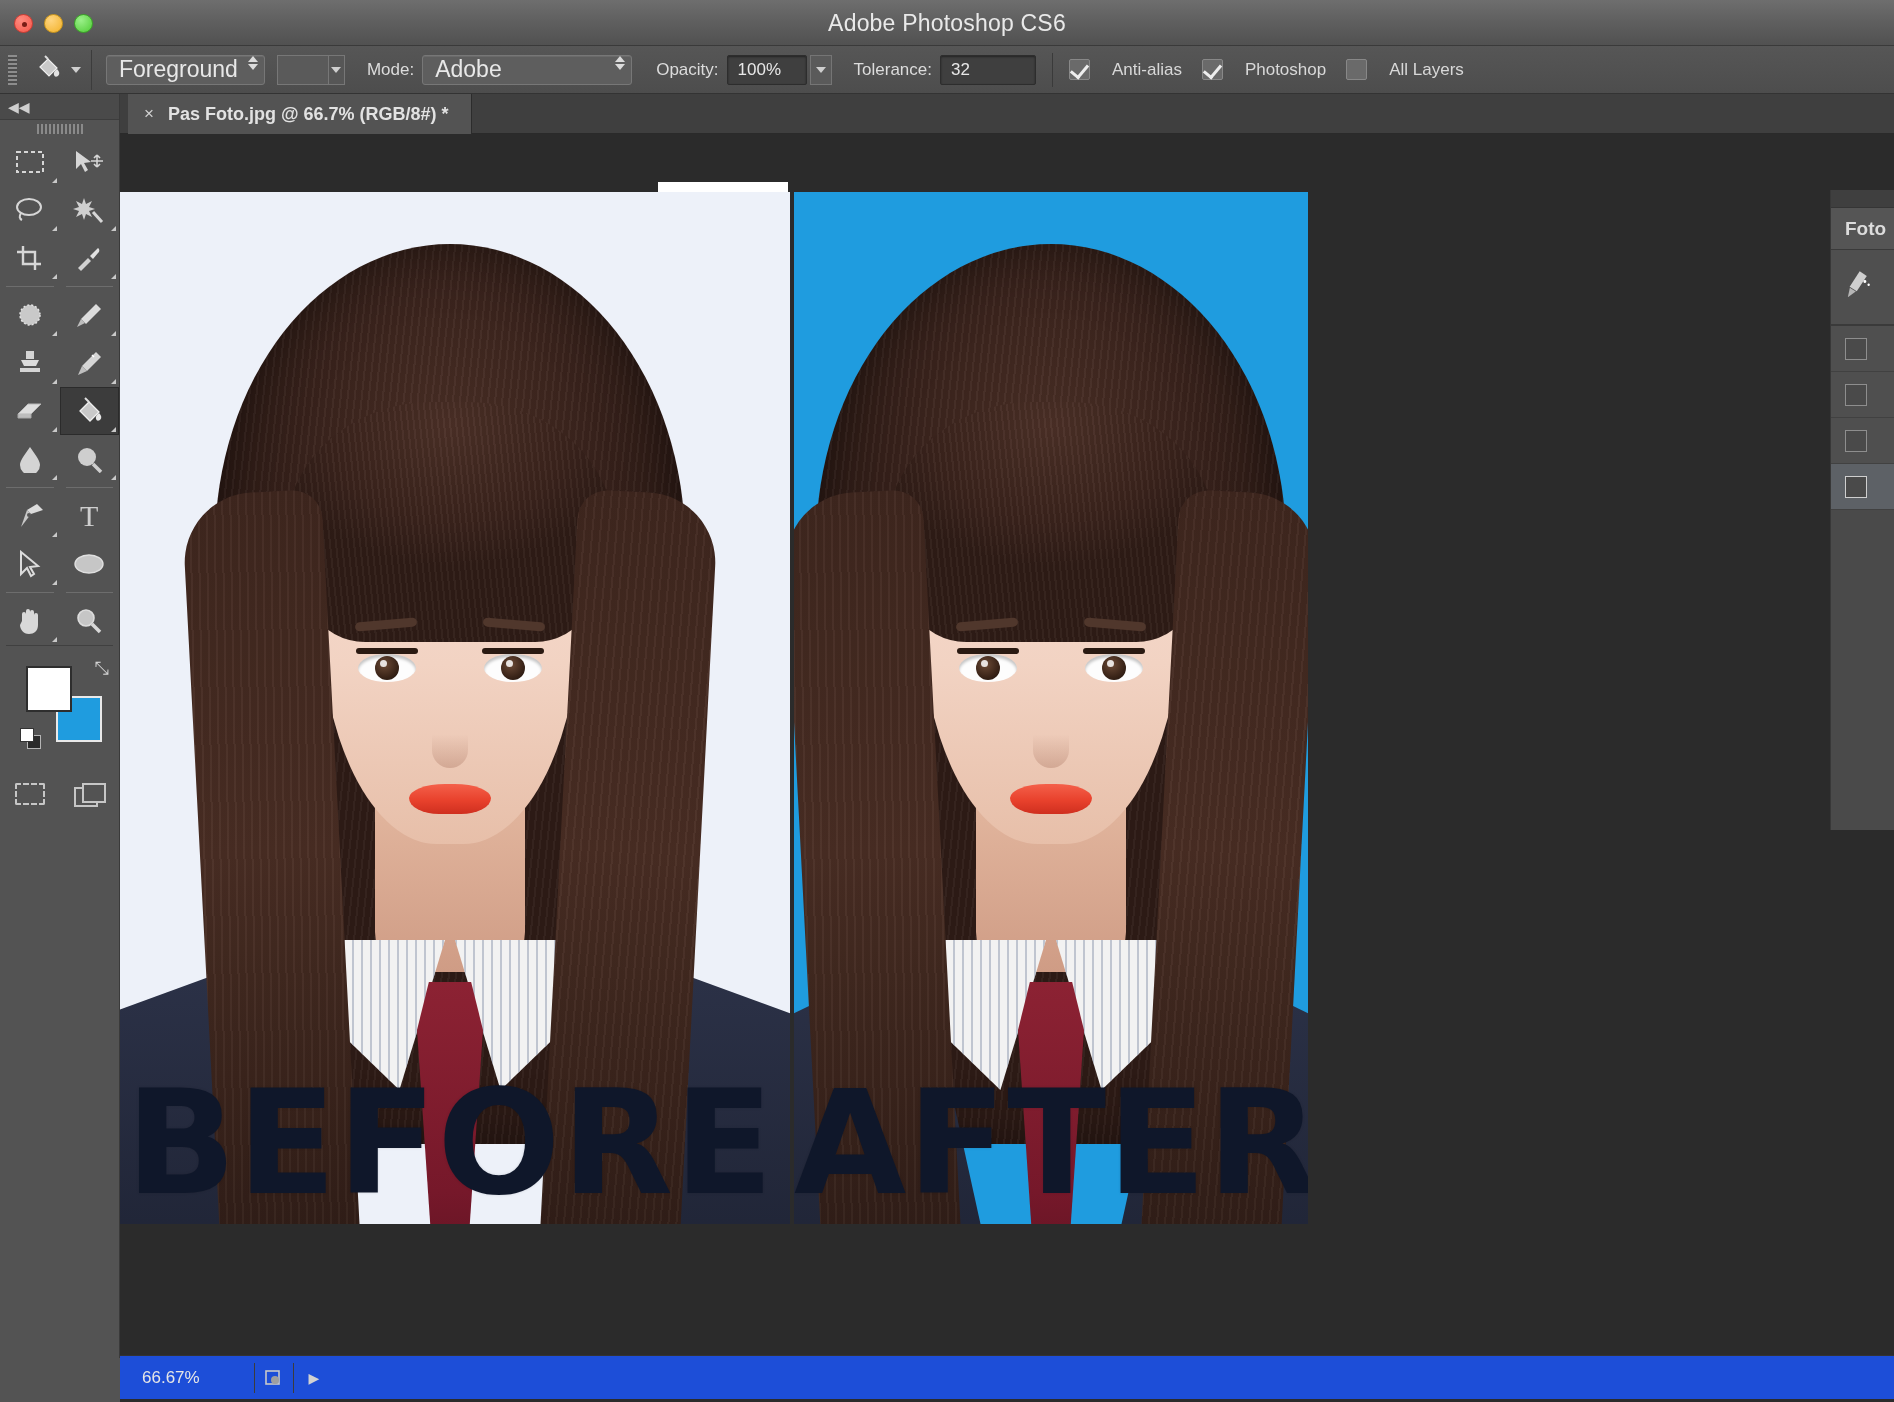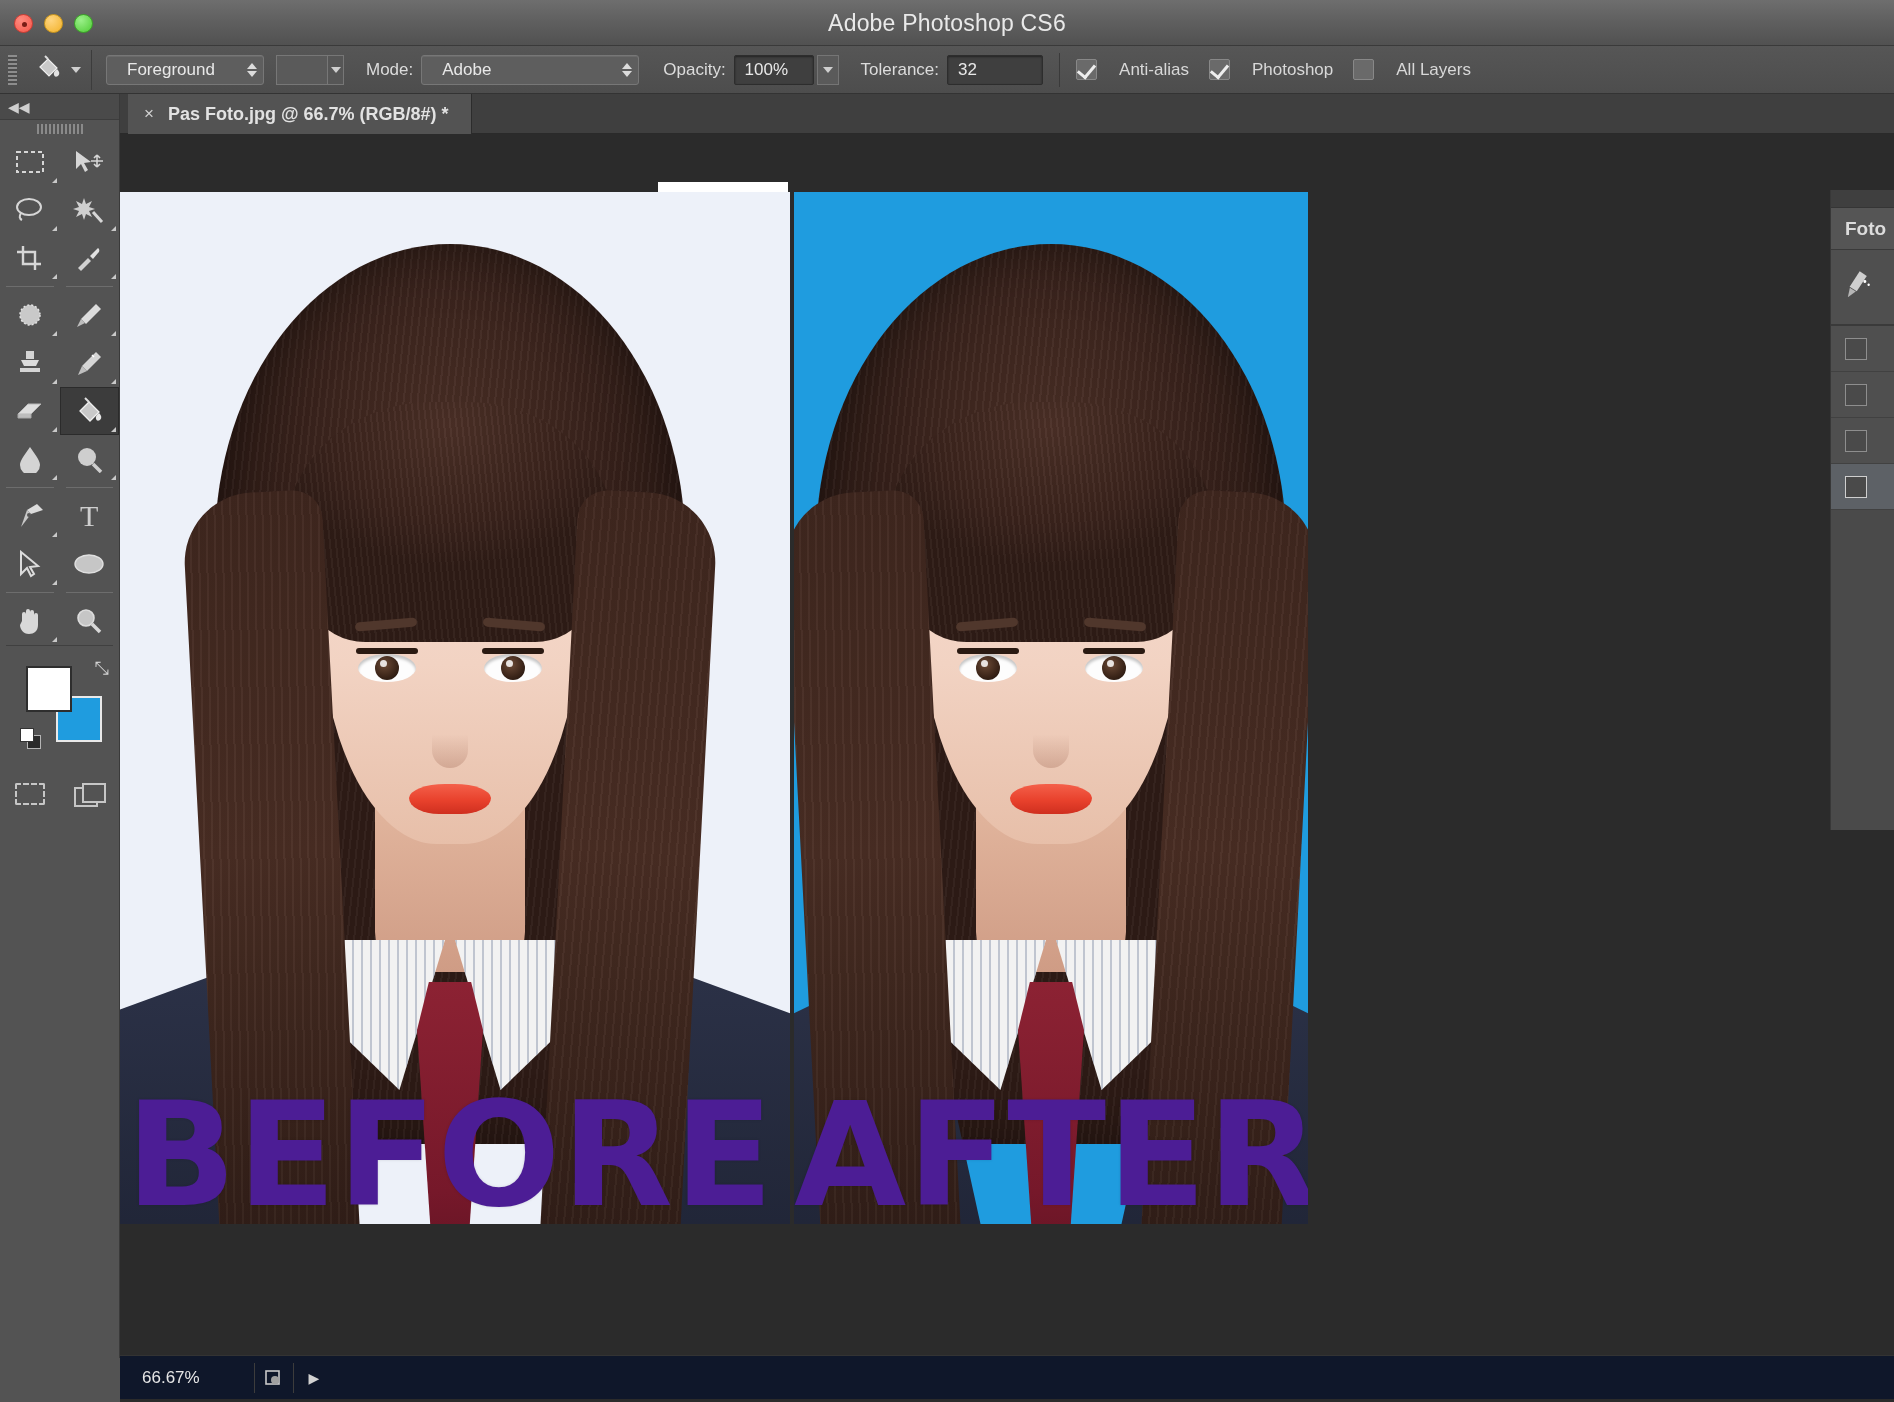--- a/index.html
+++ b/index.html
@@ -51,22 +51,22 @@
     display: flex; align-items: center; gap: 8px; padding: 0 10px 0 4px;
     border-right: 1px solid #3c3c3c; height: 40px; margin-right: 14px;
   }
   .bucket-glyph { font-size: 26px; color: #d0d0d0; line-height: 1; }
   .tiny-caret {
     width: 0; height: 0; border-left: 5px solid transparent;
     border-right: 5px solid transparent; border-top: 6px solid #cfcfcf;
   }
   .ps-select {
     background: #5e5e5e; border: 1px solid #777; border-radius: 3px;
-    color: #e8e8e8; font-size: 17px; height: 30px;
-    display: flex; align-items: center; padding: 0 6px 0 20px;
+    color: #e8e8e8; font-size: 23px; height: 30px;
+    display: flex; align-items: flex-start; padding: 0 6px 0 12px;
     box-shadow: inset 0 1px 0 rgba(255,255,255,.08);
   }
   .ps-select .lbl { min-width: 110px; }
   .spin {
     display: inline-flex; flex-direction: column; gap: 2px; margin-left: 10px;
   }
   .spin i {
     width: 0; height: 0; border-left: 5px solid transparent; border-right: 5px solid transparent;
   }
   .spin i.up { border-bottom: 6px solid #dcdcdc; }
@@ -265,22 +265,22 @@
     position: absolute; top: 300px; width: 140px; height: 800px;
     background: linear-gradient(180deg,#40271f 0%, #4a2e24 45%, #2e1c16 100%);
   }
   .hair-front-l { left: 50%; margin-left: -248px; border-radius: 70px 30px 60px 40px; transform: rotate(-3deg); }
   .hair-front-r { left: 50%; margin-left: 108px;  border-radius: 30px 70px 40px 60px; transform: rotate(3deg); }
   .hair-front-l::after, .hair-front-r::after {
     content:""; position:absolute; inset:0; border-radius:inherit; opacity:.45;
     background: repeating-linear-gradient(92deg, rgba(255,255,255,.07) 0 2px, rgba(0,0,0,.13) 2px 8px);
   }
   .ba-label {
-    position: absolute; left: 0; width: 100%; bottom: 0; text-align: center;
-    color: #4c1d95; font-size: 145px; font-weight: bold; letter-spacing: 1px;
+    position: absolute; left: 0; width: 100%; bottom: 12px; text-align: center;
+    color: #0f172a; font-size: 145px; font-weight: bold; letter-spacing: 1px;
     line-height: .95; text-shadow: 0 0 3px rgba(0,0,0,.12);
     font-family: "DejaVu Sans", sans-serif;
   }
 
   
   #right-panel {
     position: absolute; left: 1830px; top: 190px; width: 64px; height: 640px;
     background: #4a4a4a; border-left: 1px solid #383838;
   }
   #rp-head {
@@ -300,21 +300,21 @@
     height: 46px; display: flex; align-items: center; padding-left: 14px;
     border-bottom: 1px solid #414141; background: #4f4f4f;
   }
   .hist-row.active { background: #5d6166; }
   .hist-box { width: 22px; height: 22px; border: 1px solid #8e8e8e; background: #4a4a4a; }
   .hist-row.active .hist-box { border-color: #cfcfcf; }
 
   
   #statusbar {
     position: absolute; left: 120px; top: 1355px; width: 1774px; height: 44px;
-    background: #0f172a; border-top: 1px solid #333;
+    background: #1d4ed8; border-top: 1px solid #333;
     display: flex; align-items: center; color: #dedede; font-size: 17px;
   }
   #zoom-field {
     width: 120px; height: 28px; margin-left: 14px; padding: 0 8px;
     display: flex; align-items: center; color: #e6e6e6;
   }
   #sb-icon {
     width: 40px; height: 30px; display: flex; align-items: center; justify-content: center;
     border-left: 1px solid #3c3c3c; border-right: 1px solid #3c3c3c; color: #cacaca; font-size: 17px;
   }

